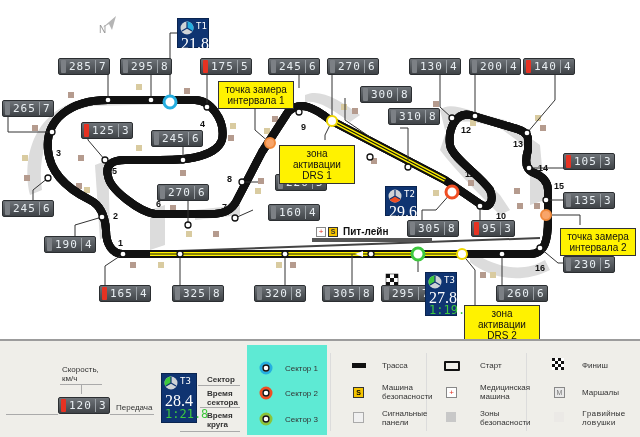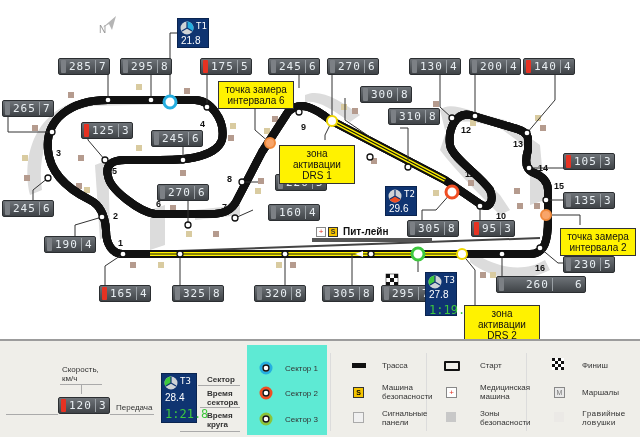--- a/index.html
+++ b/index.html
@@ -7,21 +7,21 @@
   #map{position:absolute;left:0;top:0;width:640px;height:338px;}
   .lbl{position:absolute;font-family:"Liberation Sans",sans-serif;}
   .spd{position:absolute;height:17px;background:linear-gradient(#6e7378,#3f4347);border:1px solid #2b2e31;border-radius:2px;display:flex;align-items:center;box-sizing:border-box;}
   .spd .brk{width:5px;height:13px;margin-left:2px;background:#7c8085;border-radius:1px;}
   .spd.red .brk{background:#e63222;}
   .spd .v{color:#e8eef2;font-family:"DejaVu Sans Mono",monospace;font-size:11px;letter-spacing:1px;padding:0 3px;border-right:1px solid #9aa0a5;line-height:13px;}
   .spd .g{color:#e8eef2;font-family:"DejaVu Sans Mono",monospace;font-size:11px;padding:0 3px;line-height:13px;}
   .tbox{position:absolute;background:#0f3471;color:#fff;border:1px solid #0a2450;box-sizing:border-box;}
   .tbox .ico{position:absolute;left:2px;top:2px;width:14px;height:14px;}
   .tbox .tn{position:absolute;left:18px;top:2px;font-size:9px;font-family:"DejaVu Sans Mono",monospace;}
-  .tbox .tv{position:absolute;left:3px;top:16px;font-size:10px;font-family:Liberation Sans, sans-serif;}
+  .tbox .tv{position:absolute;left:3px;top:16px;font-size:16px;font-family:Liberation Serif, serif;}
   .tbox .lap{position:absolute;left:3px;top:30px;font-size:12px;color:#3ec83e;font-family:"DejaVu Sans Mono",monospace;}
   .ybox{position:absolute;background:#fff200;border:1px solid #333;font-size:10px;text-align:center;line-height:11px;padding:2px 3px;box-sizing:border-box;color:#111;}
   .turn{position:absolute;font-size:9px;font-weight:bold;color:#111;}
   #legend{position:absolute;left:0;top:339px;width:640px;height:98px;background:#efeee9;border-top:2px solid #9c9c9c;}
   .lg{position:absolute;font-size:8px;color:#333;line-height:9px;}
   .lgcol{position:absolute;border-left:1px solid #dcdcdc;}
 </style>
 </head>
 <body>
 
@@ -333,21 +333,21 @@
 <div class="spd" style="left:322px;top:285px;">
     <span class="brk"></span>
     <span class="v">305</span>
     <span class="g">8</span>
   </div>
 <div class="spd" style="left:381px;top:285px;">
     <span class="brk"></span>
     <span class="v">295</span>
     <span class="g">7</span>
   </div>
-<div class="spd" style="left:496px;top:276px;gap:19px;">
+<div class="spd" style="left:496px;top:285px;">
     <span class="brk"></span>
     <span class="v">260</span>
     <span class="g">6</span>
   </div>
 
 <div class="tbox" style="left:177px;top:18px;width:32px;height:30px;">
   <svg class="ico" viewBox="0 0 14 14">
       <circle cx="7" cy="7" r="6.5" fill="#cfd3d6"></circle>
       <path d="M7,7 L7,0.5 A6.5,6.5 0 0 1 12.6,10.2 Z" fill="#25aee0"></path>
       <path d="M7,7 L7,1 M7,7 L12,10 M7,7 L2,10" stroke="#0f3471" stroke-width="1.2"></path>
@@ -370,21 +370,21 @@
       <path d="M7,7 L1.4,10.2 A6.5,6.5 0 0 1 7,0.5 Z" fill="#3ec83e"></path>
       <path d="M7,7 L7,1 M7,7 L12,10 M7,7 L2,10" stroke="#0f3471" stroke-width="1.2"></path>
     </svg>
   <span class="tn">T3</span>
   <span class="tv">27.8</span>
   <span class="lap">1:19.2</span>
 </div>
 
 <div class="ybox" style="left:218px;top:81px;width:76px;">
     <div>точка замера</div>
-    <div>интервала 6</div>
+    <div>интервала 1</div>
   </div>
 <div class="ybox" style="left:279px;top:145px;width:76px;">
     <div>зона активации</div>
     <div>DRS 1</div>
   </div>
 <div class="ybox" style="left:560px;top:228px;width:76px;">
     <div>точка замера</div>
     <div>интервала 2</div>
   </div>
 <div class="ybox" style="left:464px;top:305px;width:76px;">

